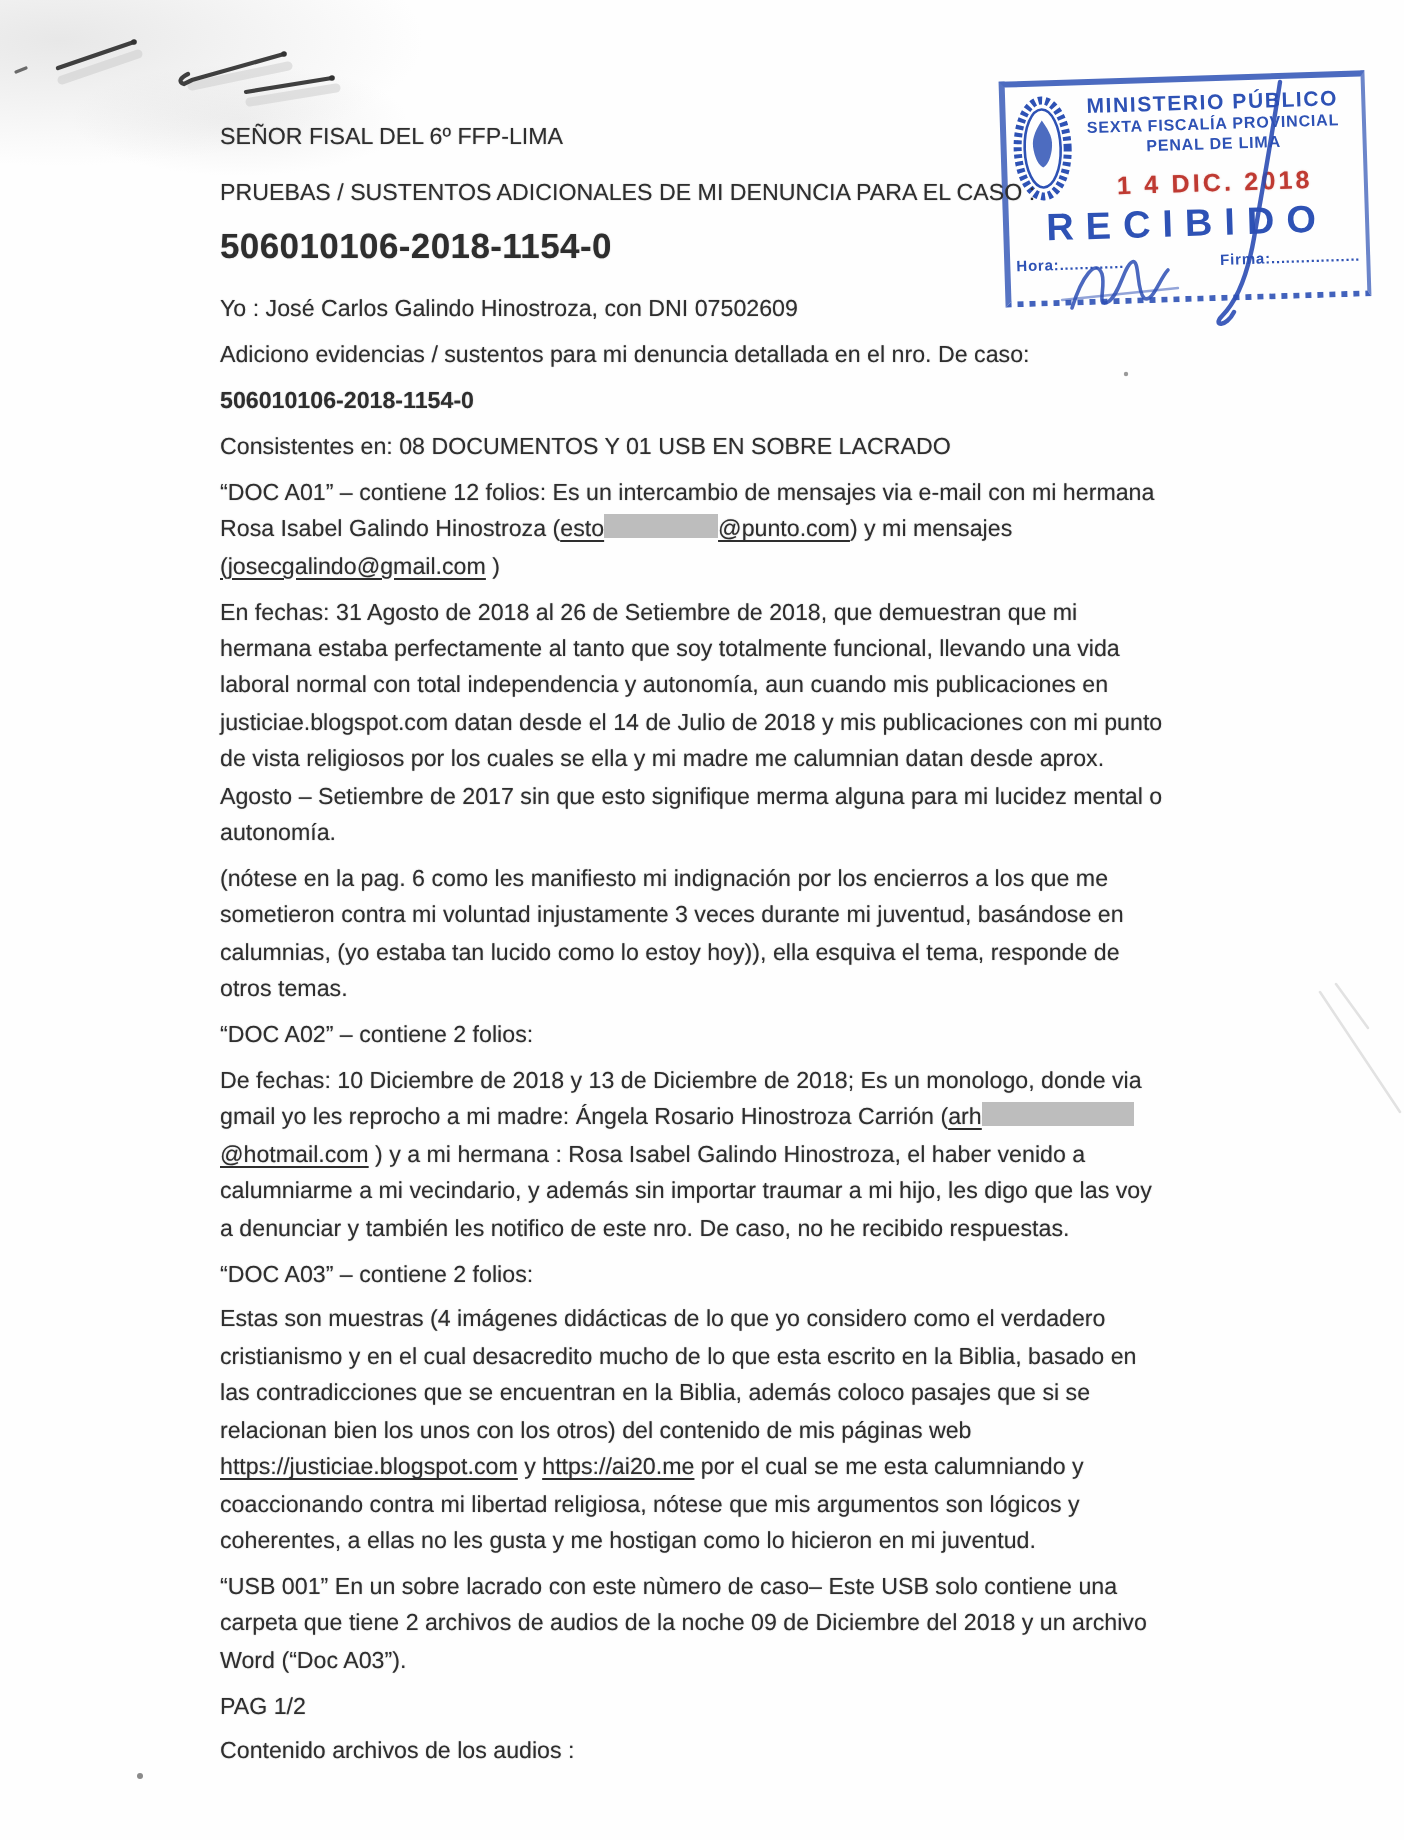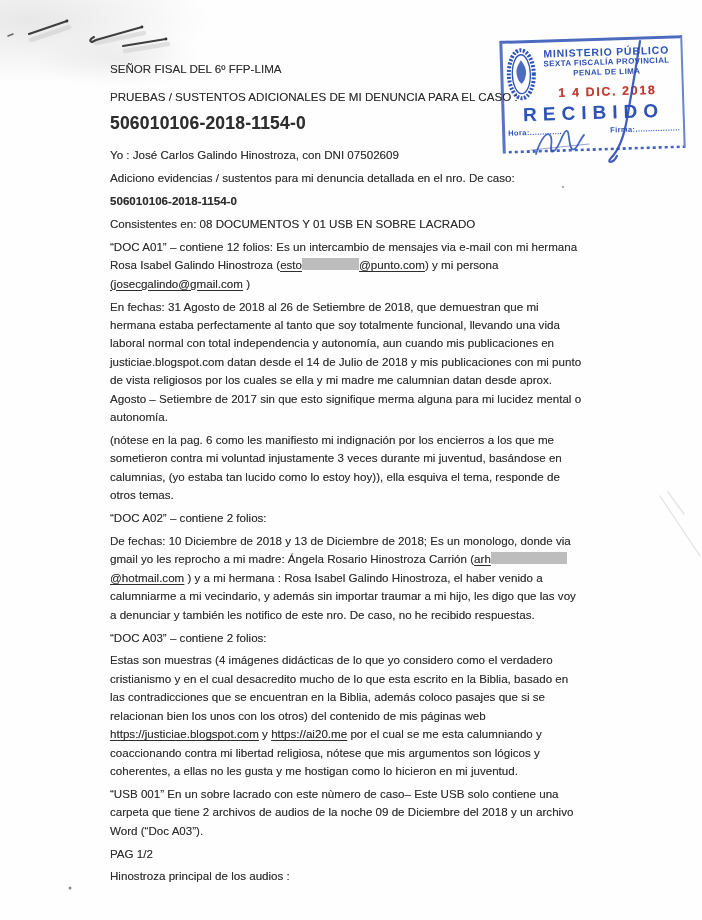--- a/index.html
+++ b/index.html
@@ -95,29 +95,29 @@
 
   <div class="content">
     <p class="mb-lg">SEÑOR FISAL DEL 6º FFP-LIMA</p>
     <p>PRUEBAS / SUSTENTOS ADICIONALES DE MI DENUNCIA PARA EL CASO :</p>
     <p class="case-heading mb-lg">506010106-2018-1154-0</p>
     <p>Yo : José Carlos Galindo Hinostroza, con DNI 07502609</p>
     <p>Adiciono evidencias / sustentos para mi denuncia detallada en el nro. De caso:</p>
     <p class="b">506010106-2018-1154-0</p>
     <p>Consistentes en: 08 DOCUMENTOS Y 01 USB EN SOBRE LACRADO</p>
 
-    <p><span>“DOC A01” – contiene 12 folios: Es un intercambio de mensajes via e-mail con mi hermana Rosa Isabel Galindo Hinostroza (</span><span class="lnk">esto</span><span class="redact w1"></span><span class="lnk">@punto.com</span><span>) y mi persona</span><br><span class="lnk">(josecgalindo@gmail.com</span><span> )</span></p>
+    <p><span>“DOC A01” – contiene 12 folios: Es un intercambio de mensajes via e-mail con mi hermana Rosa Isabel Galindo Hinostroza (</span><span class="lnk">esto</span><span class="redact w1"></span><span class="lnk">@punto.com</span><span>) y mi mensajes</span><br><span class="lnk">(josecgalindo@gmail.com</span><span> )</span></p>
 
     <p>En fechas: 31 Agosto de 2018 al 26 de Setiembre de 2018, que demuestran que mi hermana estaba perfectamente al tanto que soy totalmente funcional, llevando una vida laboral normal con total independencia y autonomía, aun cuando mis publicaciones en justiciae.blogspot.com datan desde el 14 de Julio de 2018 y mis publicaciones con mi punto de vista religiosos por los cuales se ella y mi madre me calumnian datan desde aprox. Agosto – Setiembre de 2017 sin que esto signifique merma alguna para mi lucidez mental o autonomía.</p>
     <p>(nótese en la pag. 6 como les manifiesto mi indignación por los encierros a los que me sometieron contra mi voluntad injustamente 3 veces durante mi juventud, basándose en calumnias, (yo estaba tan lucido como lo estoy hoy)), ella esquiva el tema, responde de otros temas.</p>
 
     <p>“DOC A02” – contiene 2 folios:</p>
     <p><span>De fechas: 10 Diciembre de 2018 y 13 de Diciembre de 2018; Es un monologo, donde via gmail yo les reprocho a mi madre: Ángela Rosario Hinostroza Carrión (</span><span class="lnk">arh</span><span class="redact w2"></span><span class="lnk">@hotmail.com</span><span> ) y a mi hermana : Rosa Isabel Galindo Hinostroza, el haber venido a calumniarme a mi vecindario, y además sin importar traumar a mi hijo, les digo que las voy a denunciar y también les notifico de este nro. De caso, no he recibido respuestas.</span></p>
 
     <p>“DOC A03” – contiene 2 folios:</p>
     <p><span>Estas son muestras (4 imágenes didácticas de lo que yo considero como el verdadero cristianismo y en el cual desacredito mucho de lo que esta escrito en la Biblia, basado en las contradicciones que se encuentran en la Biblia, además coloco pasajes que si se relacionan bien los unos con los otros) del contenido de mis páginas web </span><span class="lnk">https://justiciae.blogspot.com</span><span> y </span><span class="lnk">https://ai20.me</span><span> por el cual se me esta calumniando y coaccionando contra mi libertad religiosa, nótese que mis argumentos son lógicos y coherentes, a ellas no les gusta y me hostigan como lo hicieron en mi juventud.</span></p>
 
     <p>“USB 001” En un sobre lacrado con este nùmero de caso– Este USB solo contiene una carpeta que tiene 2 archivos de audios de la noche 09 de Diciembre del 2018 y un archivo Word (“Doc A03”).</p>
     <p>PAG 1/2</p>
-    <p>Hinostroza principal de los audios :</p>
+    <p>Contenido archivos de los audios :</p>
   </div>
 
 </div>
 
 </body></html>

